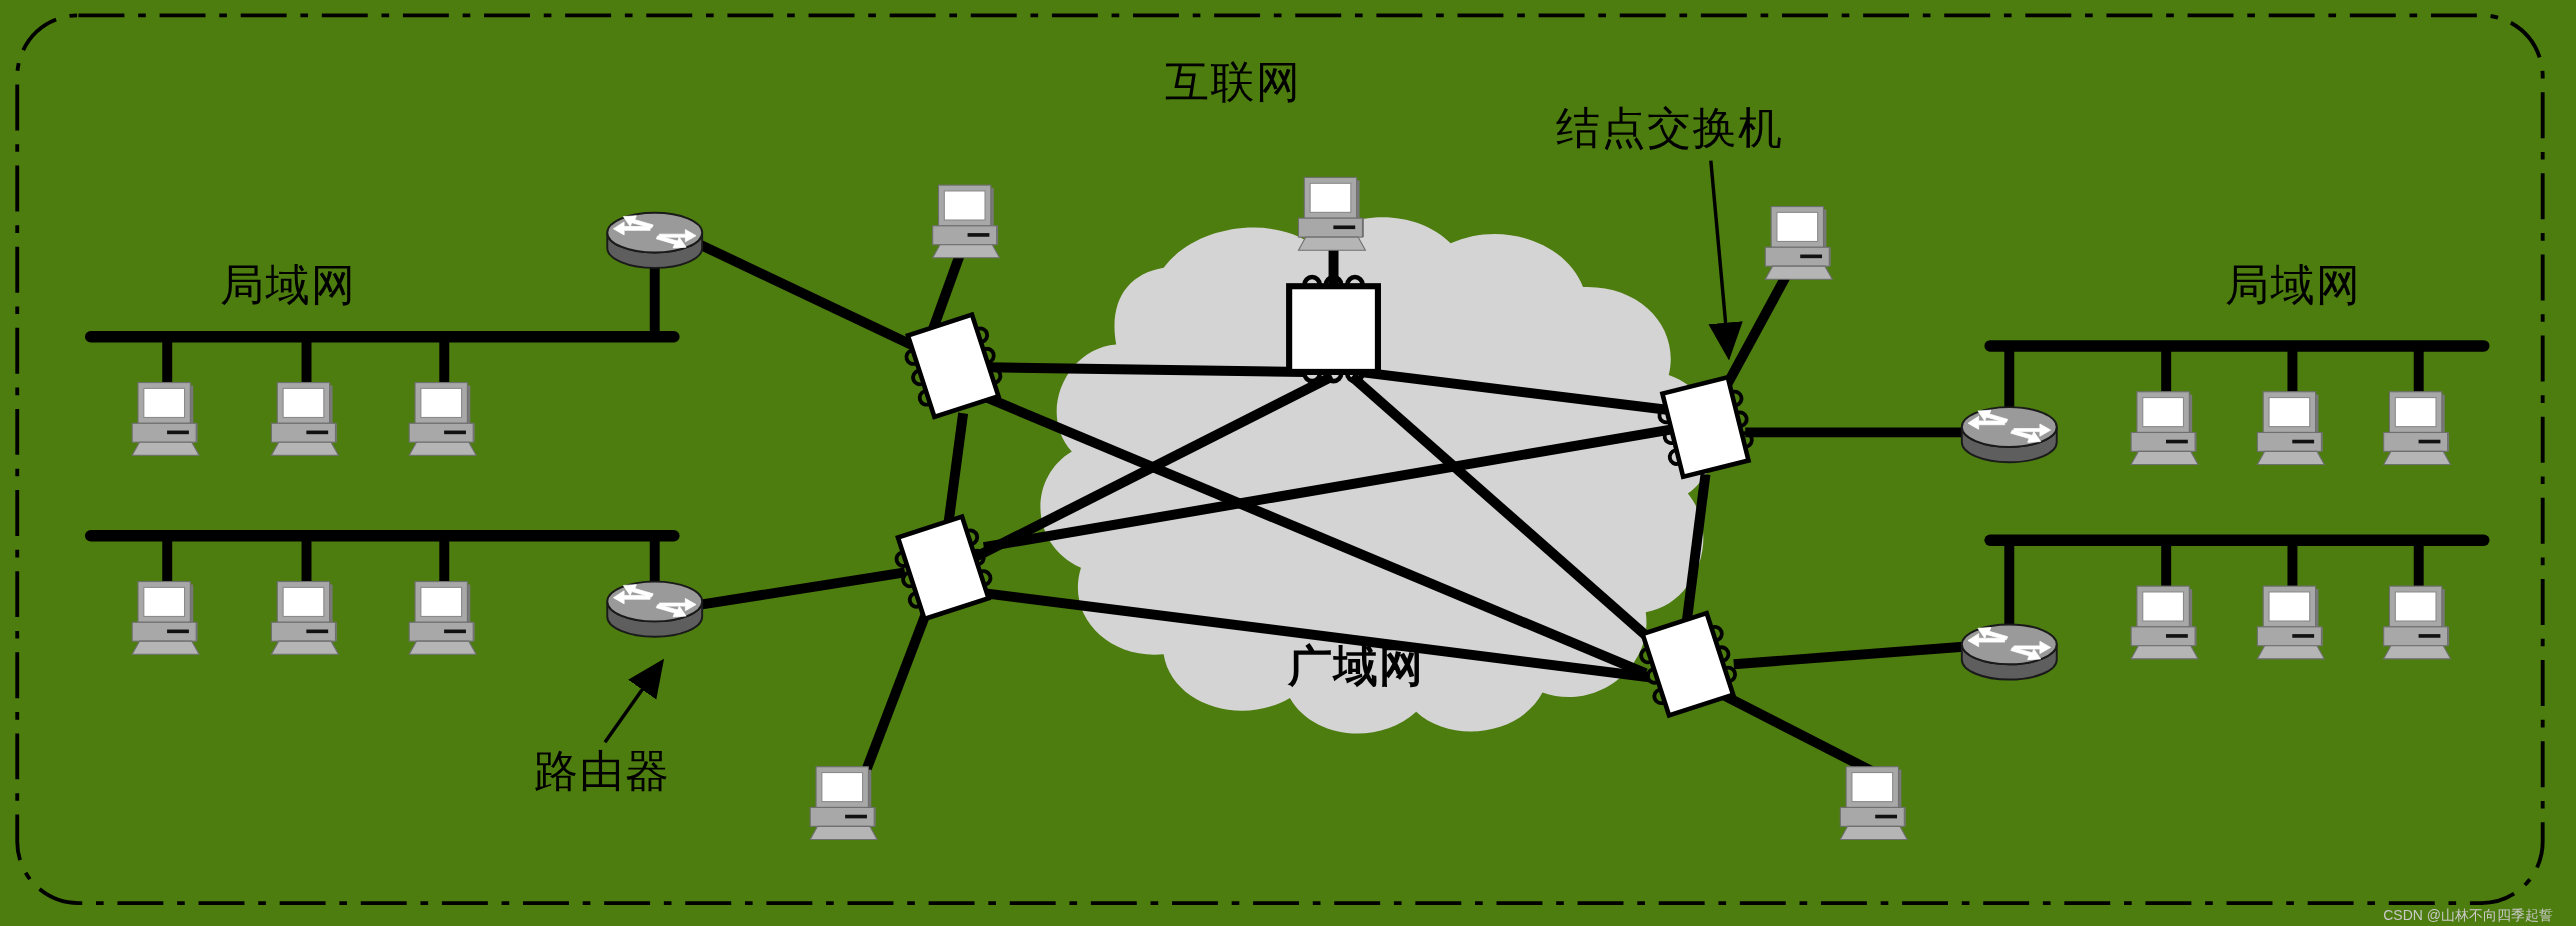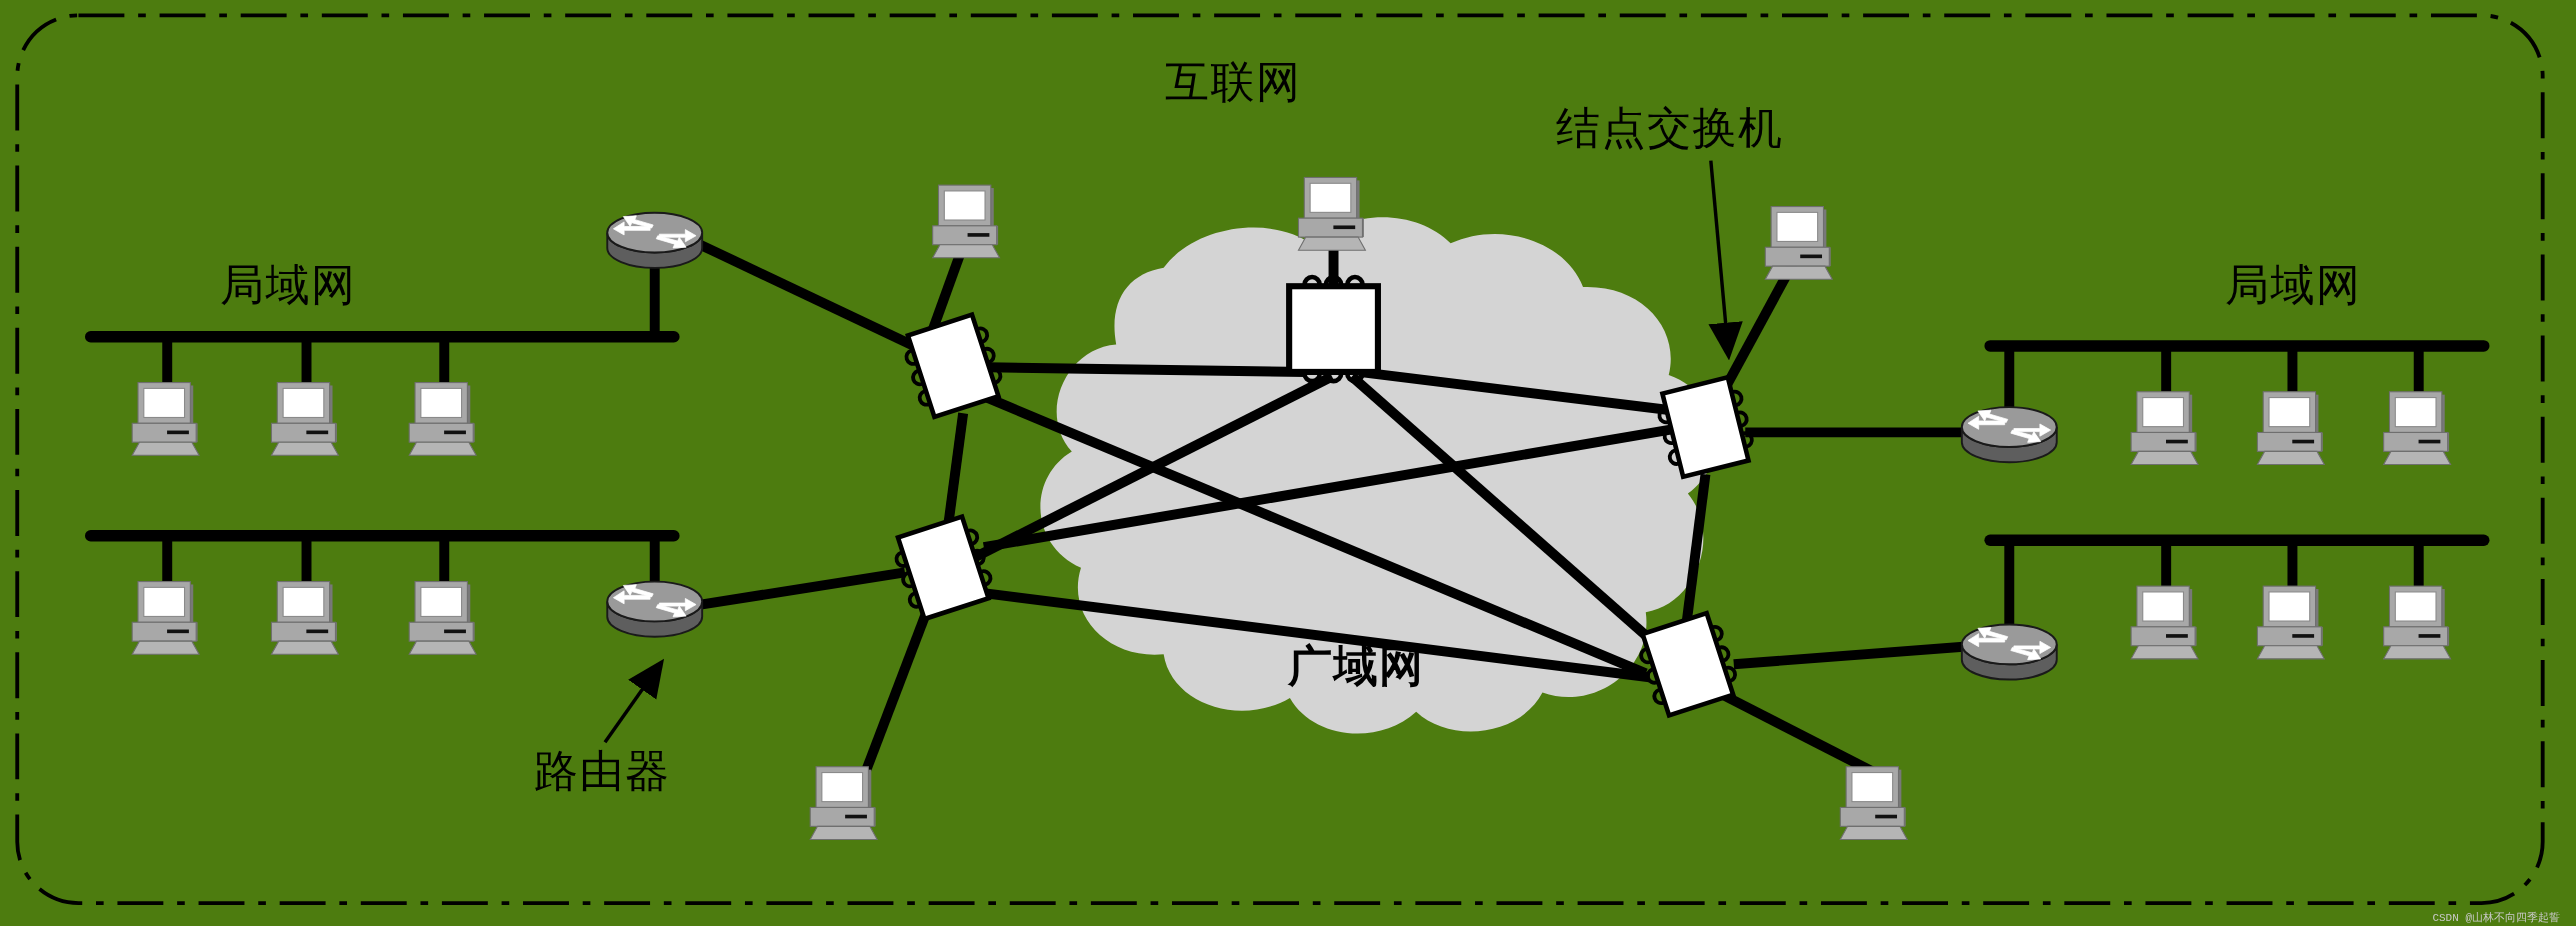--- a/index.html
+++ b/index.html
@@ -2,22 +2,22 @@
 <html style="font-size:12.2px"><head>
 <meta charset="utf-8">
 <title>Network Topology Diagram</title>
 <style>
   html,body{margin:0;padding:0;background:#ffffff;}
   body{font-family:"Liberation Serif","DejaVu Serif",serif;}
   #stage{position:relative;width:2576px;height:926px;background:#4d7c0f;overflow:hidden;}
   #svg-root{position:absolute;left:0;top:0;width:2576px;height:926px;}
   .lbl{position:absolute;color:#000;white-space:nowrap;font-family:"DejaVu Serif","Liberation Serif",serif;}
   .lbl-cn{font-size:44px;line-height:44px;letter-spacing:1.5px;}
-  .watermark{position:absolute;right:16px;bottom:1.5px;font-size:11px;color:#c9c9c9;
-             font-family:Liberation Mono, monospace;white-space:nowrap;}
+  .watermark{position:absolute;right:23px;bottom:1.5px;font-size:14px;color:#c9c9c9;
+             font-family:Liberation Sans, sans-serif;white-space:nowrap;}
 </style>
 </head>
 <body>
 
 <div id="stage">
 
   <svg id="svg-root" viewBox="0 0 3365 1210" xmlns="http://www.w3.org/2000/svg">
 
     <defs>
 

